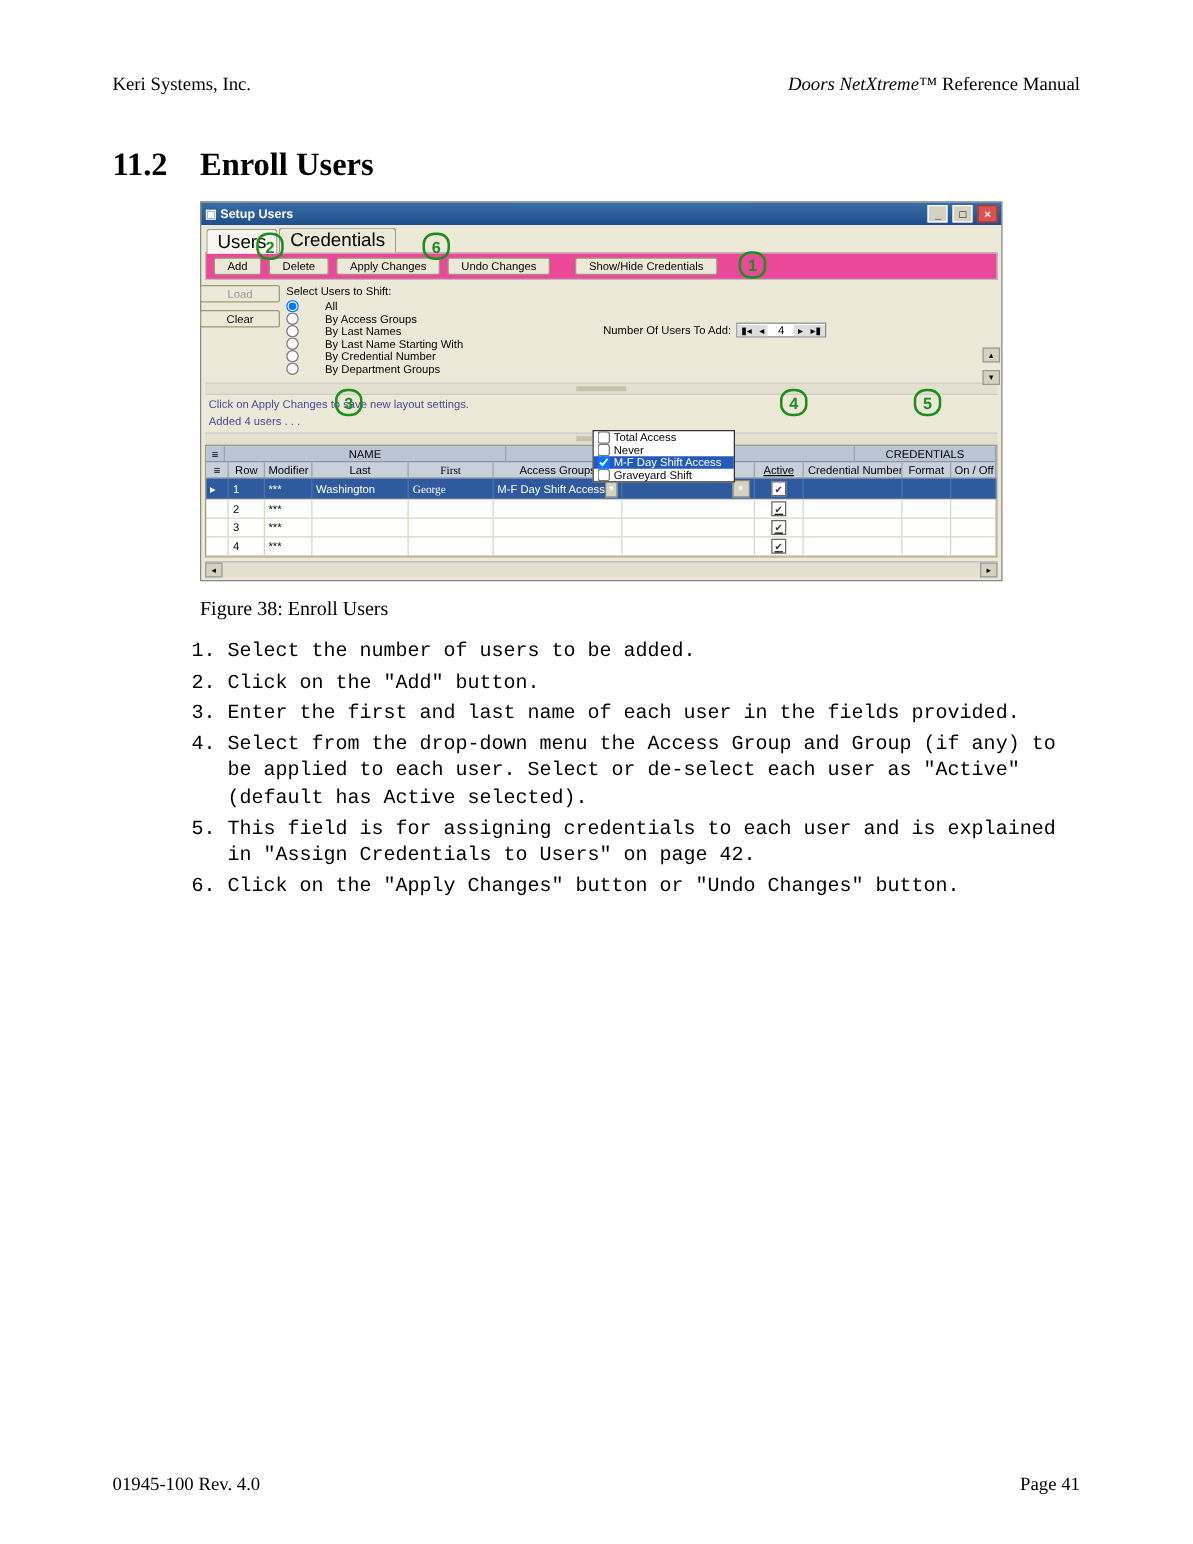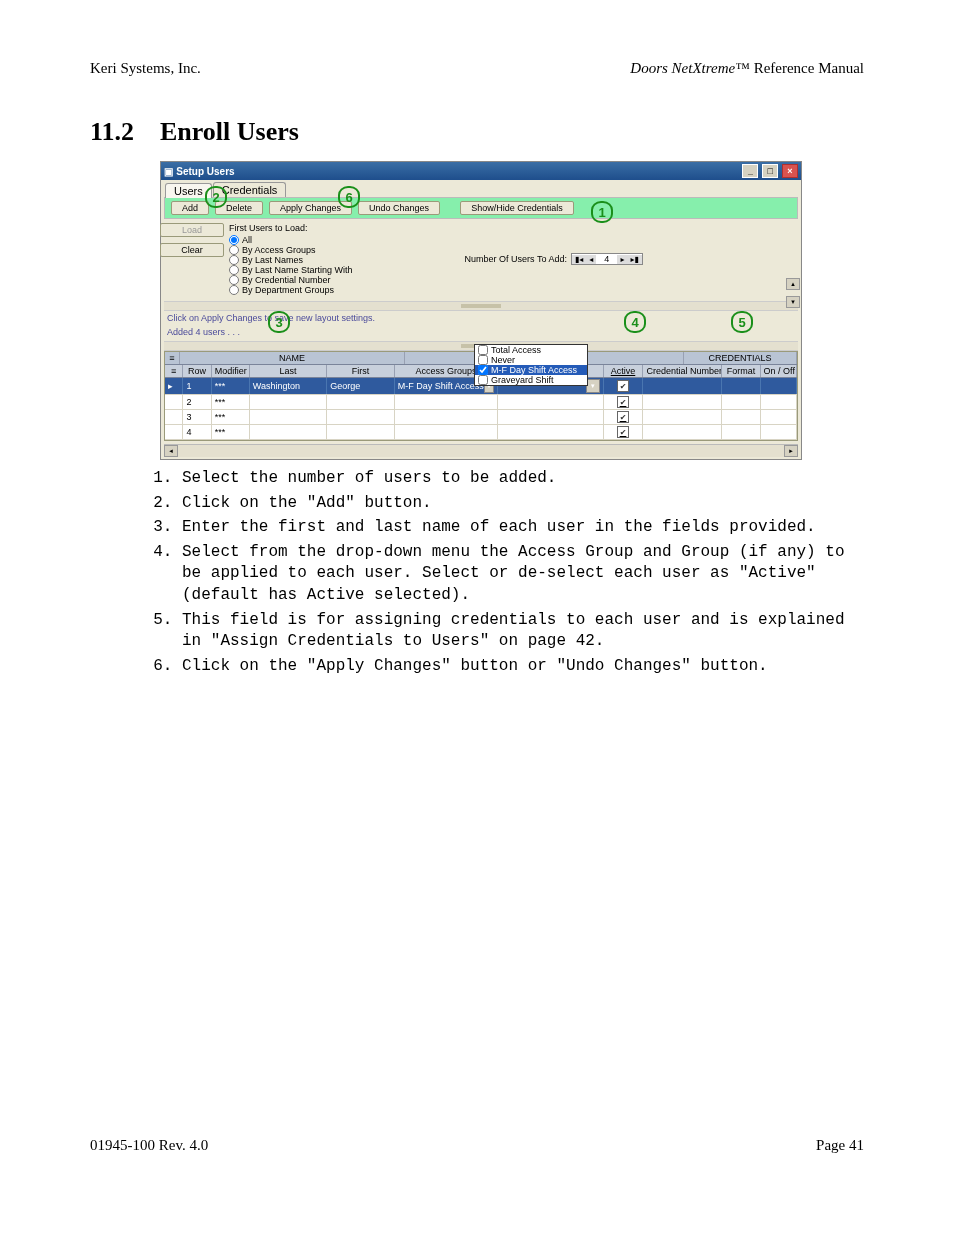--- a/index.html
+++ b/index.html
@@ -65,47 +65,47 @@
     color:#000;
     align-items:center; justify-content:center;
     border:1px solid #fff;
     font-size:9px; font-weight:bold;
     margin-left:1px;
   }
   .titlebar .wcontrols span.close { background:#d9534f; color:#fff; border-color:#b03030;}
   .tabs { display:flex; padding: 2px 4px 0 4px; gap:0; }
   .tab {
     border:1px solid #999; border-bottom:none;
-    padding:1px 8px; background:#ece9d8; font-size:11px;
+    padding:1px 8px; background:#ece9d8; font-size:15px;
     border-radius: 3px 3px 0 0;
     margin-right:1px;
   }
   .tab.active { background:#f8f6ef; position:relative; top:1px; }
   .toolbar {
     display:flex; align-items:center; gap:6px;
     padding: 3px 6px;
     border:1px solid #bbb;
     margin: 0 3px;
-    background:#86efac;
+    background:#ec4899;
   }
   .btn {
     border:1px solid #9a9a7a;
     background:#ece9d8;
     padding:1px 10px;
     font-size:9px;
     border-radius:2px;
     white-space:nowrap;
   }
   .sidepanel-row { display:flex; gap:6px; padding:4px 6px; }
   .leftbtns { display:flex; flex-direction:column; gap:6px; width:50px; align-items:center; }
   .leftbtns .btn { width:42px; text-align:center; }
   .leftbtns .btn.disabled { color:#999; }
   .loadbox { border:0; padding:0 6px; }
   .loadbox .lbl { font-size:9px; margin-bottom:2px; }
-  .radio-row { display:flex; align-items:center; gap:3px; font-size:9px; }
+  .radio-row { display:flex; align-items:center; gap:21px; font-size:9px; }
   .radio-row input { margin:0; width:10px; height:10px; }
   .numusers { margin-left: 100px; display:flex; align-items:center; gap:4px; font-size:9px;}
   .spinner-box { display:flex; align-items:center; border:1px solid #888; background:#fff;}
   .spinner-box span.val { padding:0 8px; }
   .spinner-box span.arrow { padding:0 3px; background:#ddd; cursor:default; font-size:8px;}
   .collapse-line {
     height:8px; background:#e4e0cf; border-top:1px solid #ccc; border-bottom:1px solid #ccc;
     display:flex; justify-content:center; align-items:center; margin:2px 3px 0 3px;
   }
   .collapse-line .grip { width:40px; height:4px; background:#c7c2a8; }
@@ -125,21 +125,21 @@
     flex:1; text-align:center; padding:1px 0;
     border-right:1px solid #98a0b2;
     position:relative;
     font-size:9px;
   }
   .grid-sub {
     display:flex; background:#c8d0dc;
     border-bottom:1px solid #7a849a;
   }
   .cell-h { padding:1px 3px; border-right:1px solid #98a0b2; text-align:center; overflow:hidden; white-space:nowrap; }
-  .c-row{width:26px;} .c-mod{width:38px;} .c-last{width:86px;} .c-first{width:74px;}
+  .c-row{width:26px;} .c-mod{width:38px;} .c-last{width:86px;} .c-first{width:74px;font-family:Liberation Serif, serif;}
   .c-ag{width:118px;} .c-gr{width:120px;} .c-act{width:40px;text-decoration:underline;}
   .c-cn{width:88px;} .c-fmt{width:38px;} .c-oo{width:36px;}
   .grid-row { display:flex; border-bottom:1px solid #d8d4c4;}
   .cell { padding:1px 3px; border-right:1px solid #d8d4c4; overflow:hidden; white-space:nowrap; display:flex; align-items:center;}
   .grid-row.sel { background:#2f5a9e; color:#fff; }
   .grid-row.sel .cell { border-right-color:#4a76b0;}
   .ddarrow { margin-left:auto; width:12px; height:12px; background:#d6d2c2; border:1px solid #888; display:inline-flex; align-items:center; justify-content:center; font-size:7px;}
   .checkbox { width:10px; height:10px; border:1px solid #666; background:#fff; margin:auto; display:inline-flex; align-items:center; justify-content:center; font-size:8px; color:#333;}
   .dropdown-pop {
     position:absolute;
@@ -211,21 +211,21 @@
       <span style="width:8px"></span>
       <span class="btn">Show/Hide Credentials</span>
     </div>
 
     <div class="sidepanel-row">
       <div class="leftbtns">
         <span class="btn disabled">Load</span>
         <span class="btn">Clear</span>
       </div>
       <div class="loadbox">
-        <div class="lbl">First Users to Load:</div>
+        <div class="lbl">Select Users to Shift:</div>
         <div class="radio-row">
             <input type="radio" checked="" style="">
             <span>All</span>
           </div>
         <div class="radio-row">
             <input type="radio" style="">
             <span>By Access Groups</span>
           </div>
         <div class="radio-row">
             <input type="radio" style="">
@@ -383,20 +383,21 @@
     </div>
 
     <div class="callout" style="left:430px; top:39px;">1</div>
     <div class="callout" style="left:44px;  top:24px;">2</div>
     <div class="callout" style="left:107px; top:149px;">3</div>
     <div class="callout" style="left:463px; top:149px;">4</div>
     <div class="callout" style="left:570px; top:149px;">5</div>
     <div class="callout" style="left:177px; top:24px;">6</div>
   </div>
 
+  <div class="caption">Figure 38: Enroll Users</div>
 
   <ol class="steps">
     <li>Select the number of users to be added.</li>
     <li>Click on the "Add" button.</li>
     <li>Enter the first and last name of each user in the fields provided.</li>
     <li>Select from the drop-down menu the Access Group and Group (if any) to be applied to each user. Select or de-select each user as "Active" (default has Active selected).</li>
     <li>This field is for assigning credentials to each user and is explained in "Assign Credentials to Users" on page 42.</li>
     <li>Click on the "Apply Changes" button or "Undo Changes" button.</li>
   </ol>
 </div>

